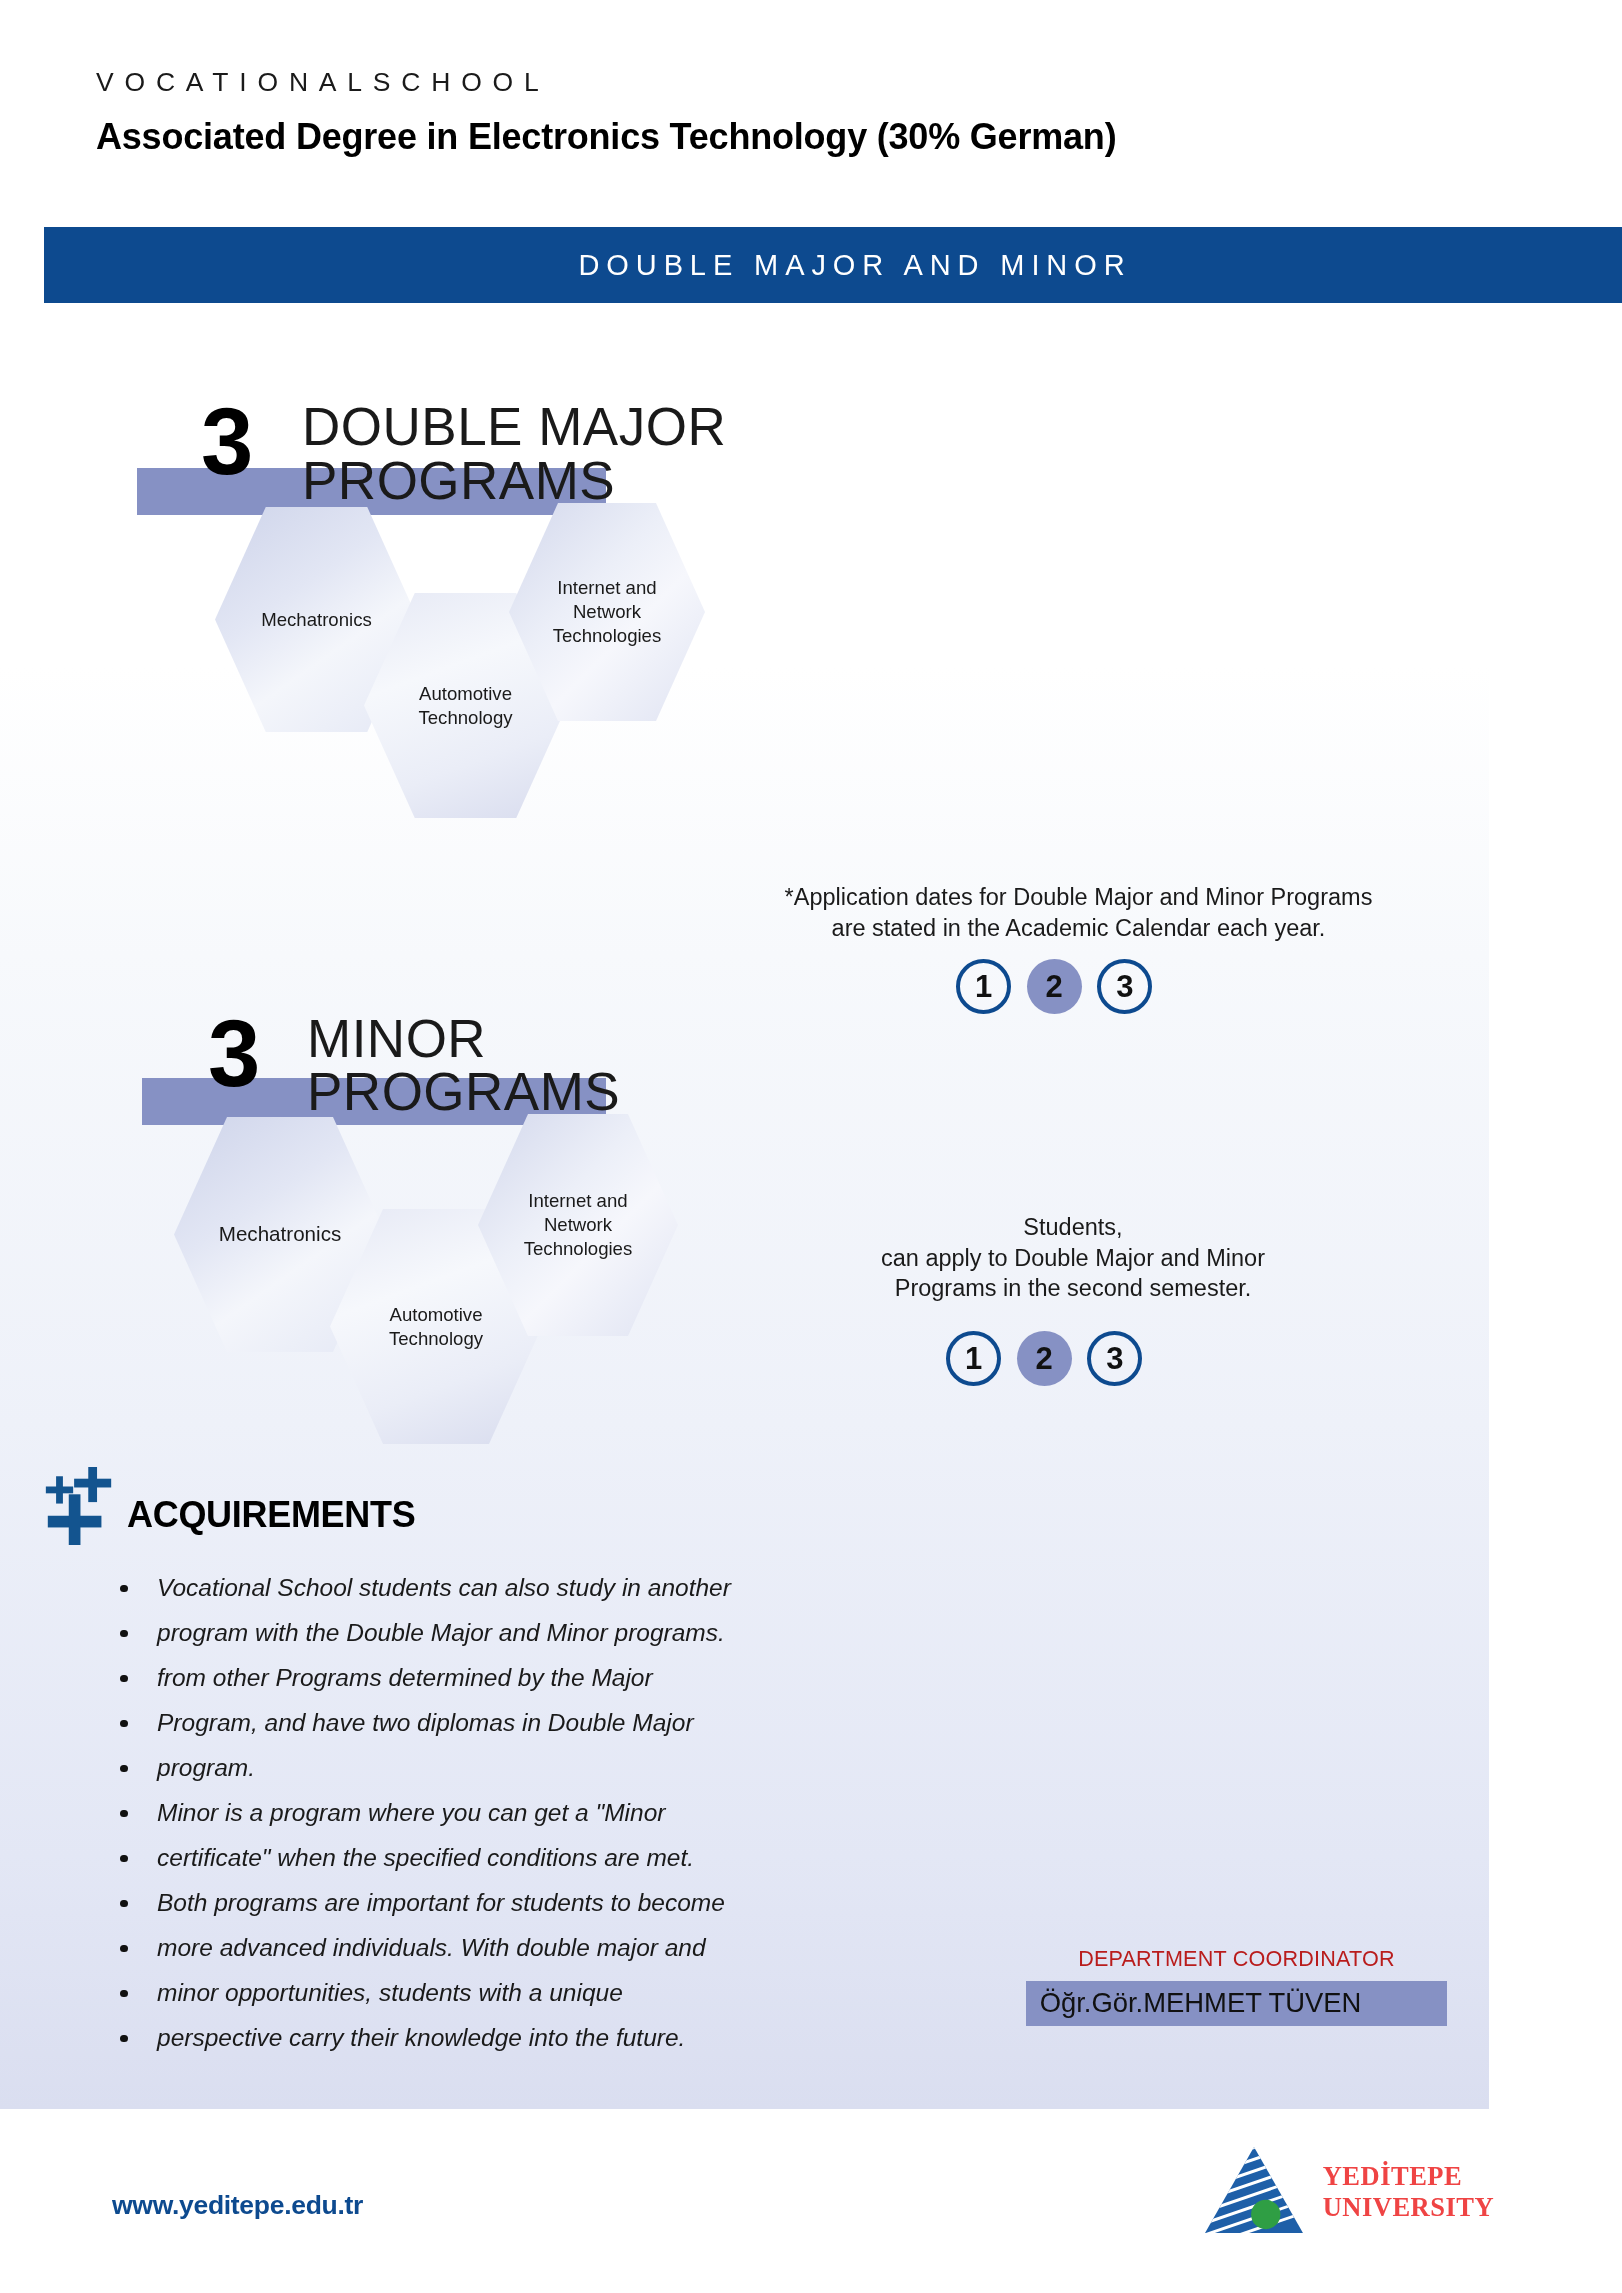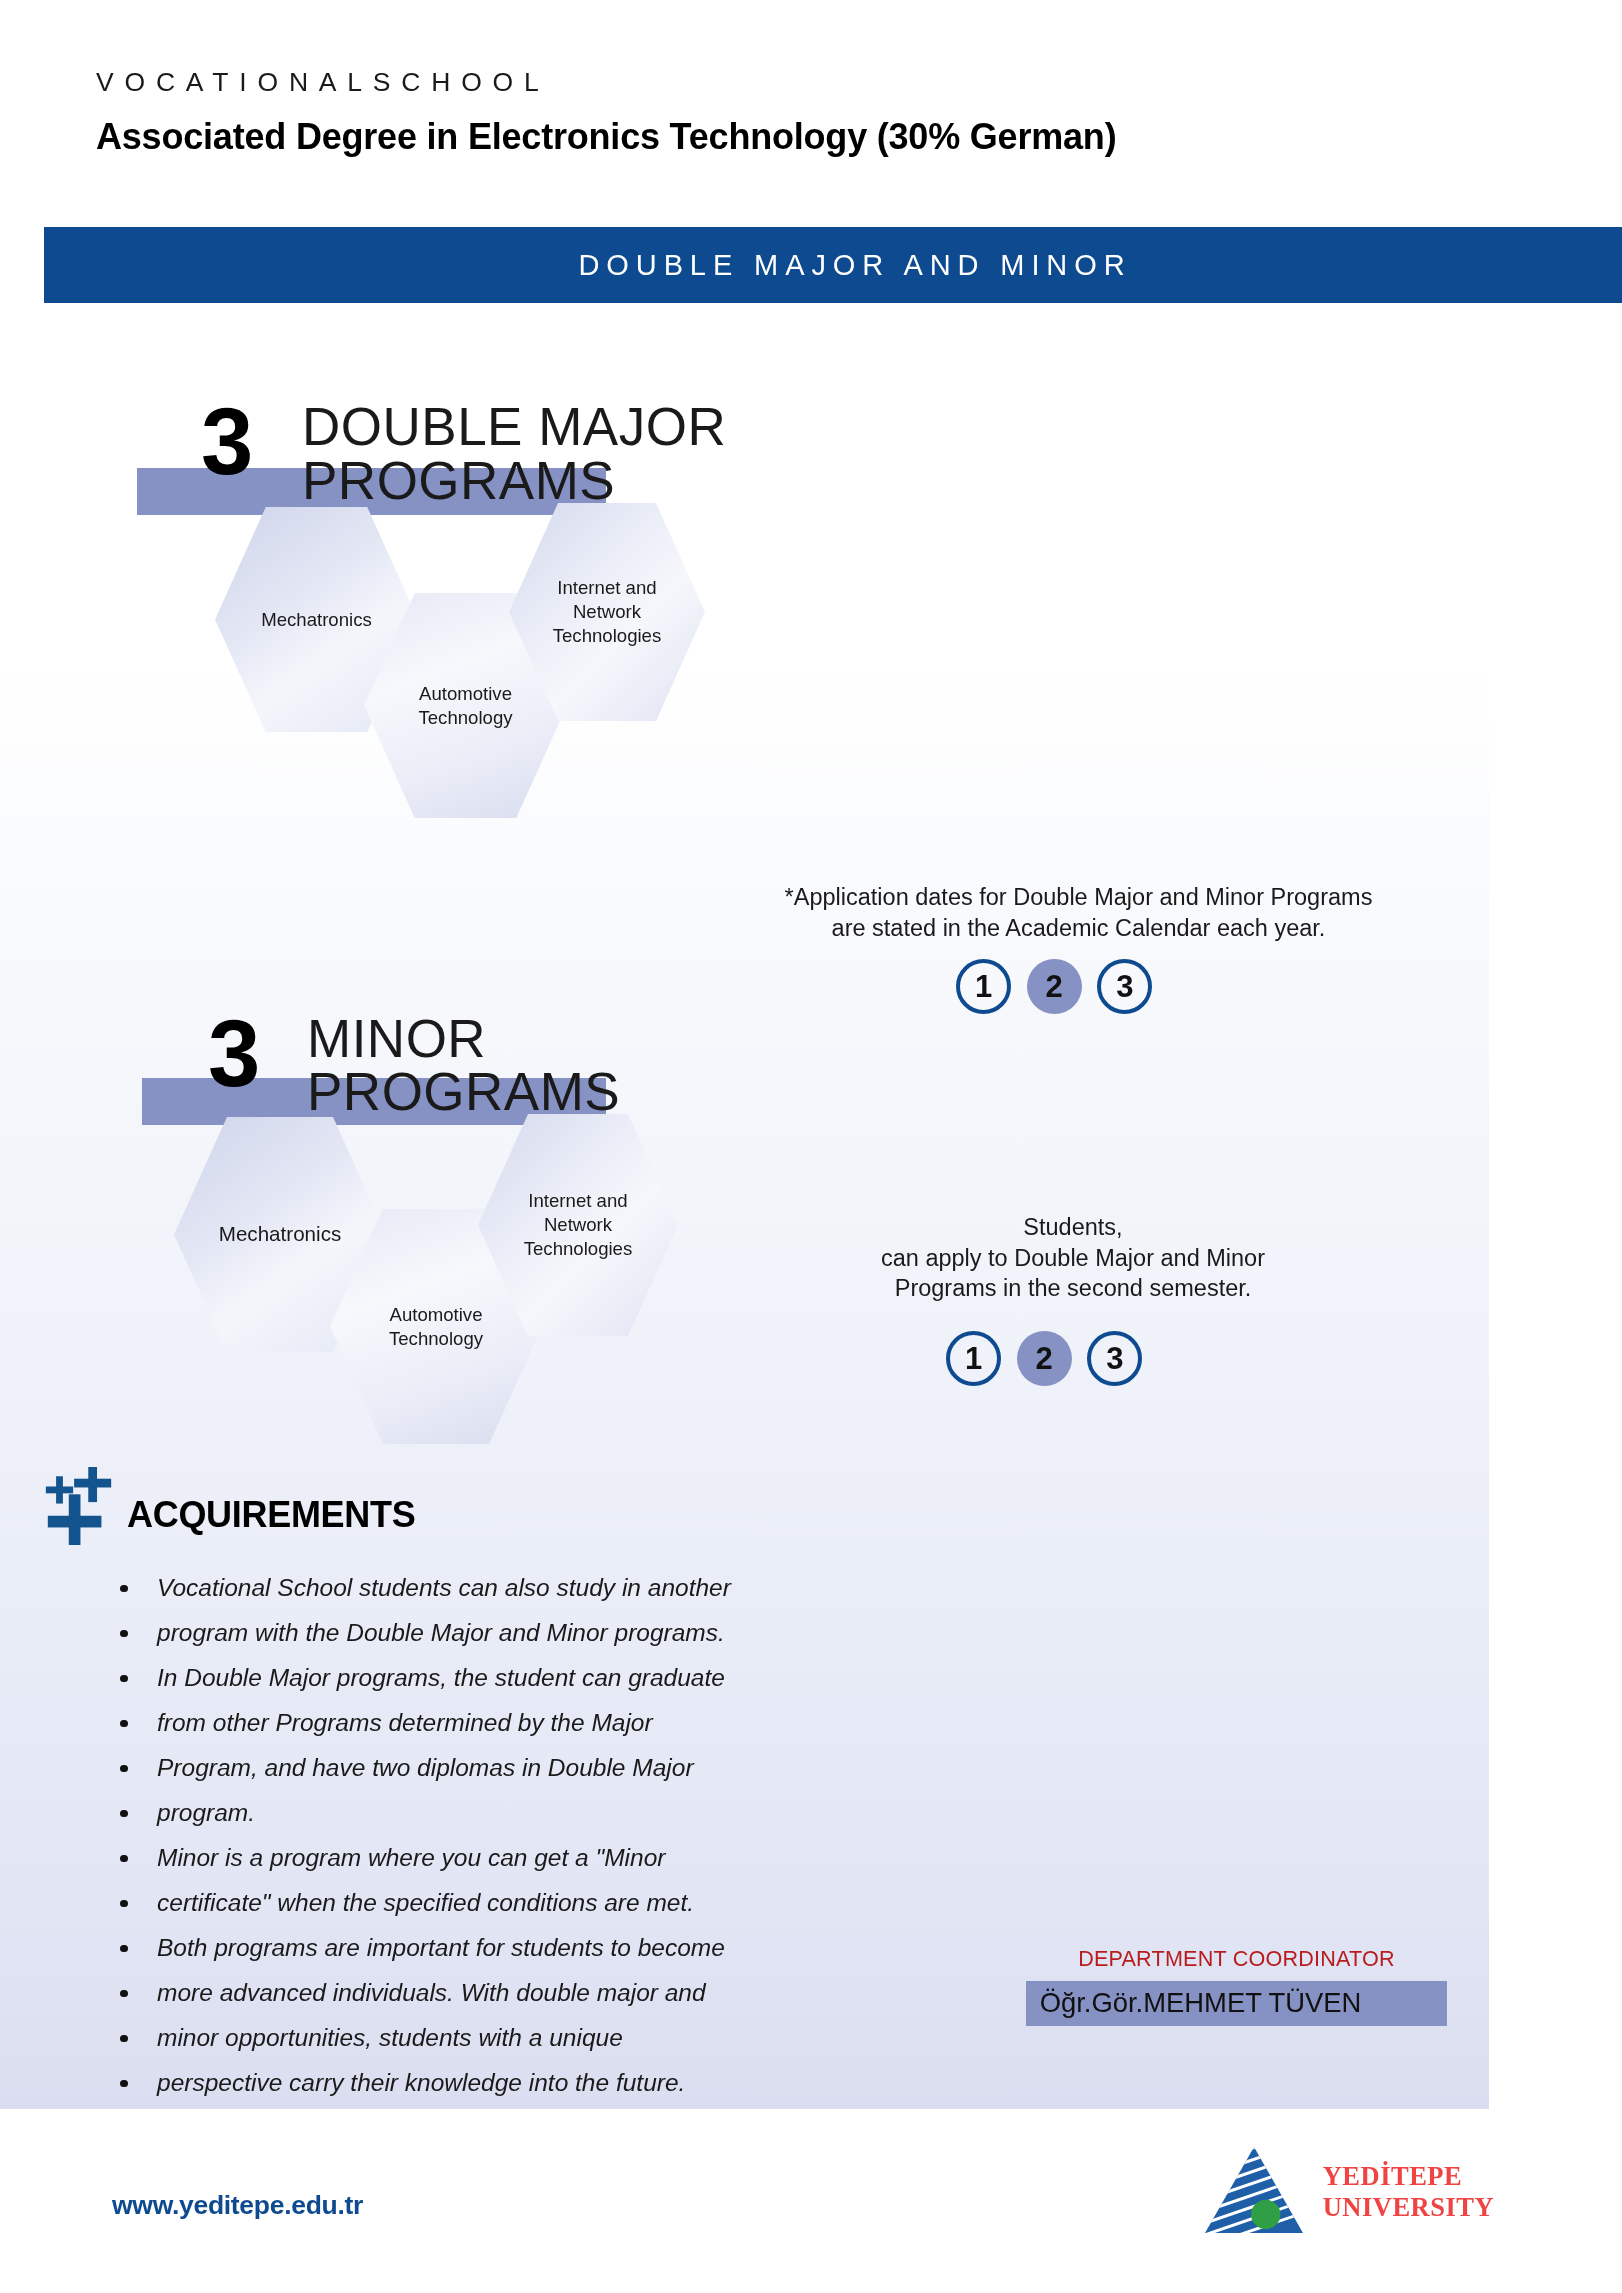--- a/index.html
+++ b/index.html
@@ -331,21 +331,20 @@
         <rect x="32.5" y="28" width="12" height="55"></rect>
       </g>
     </svg>
   </span>
   <span id="acq-title">ACQUIREMENTS</span>
 </div>
 
 <ul id="acq-list">
   <li>Vocational School students can also study in another</li>
   <li>program with the Double Major and Minor programs.</li>
-  <li>In Double Major programs, the student can graduate</li>
   <li>from other Programs determined by the Major</li>
   <li>Program, and have two diplomas in Double Major</li>
   <li>program.</li>
   <li>Minor is a program where you can get a "Minor</li>
   <li>certificate" when the specified conditions are met.</li>
   <li>Both programs are important for students to become</li>
   <li>more advanced individuals. With double major and</li>
   <li>minor opportunities, students with a unique</li>
   <li>perspective carry their knowledge into the future.</li>
 </ul>

